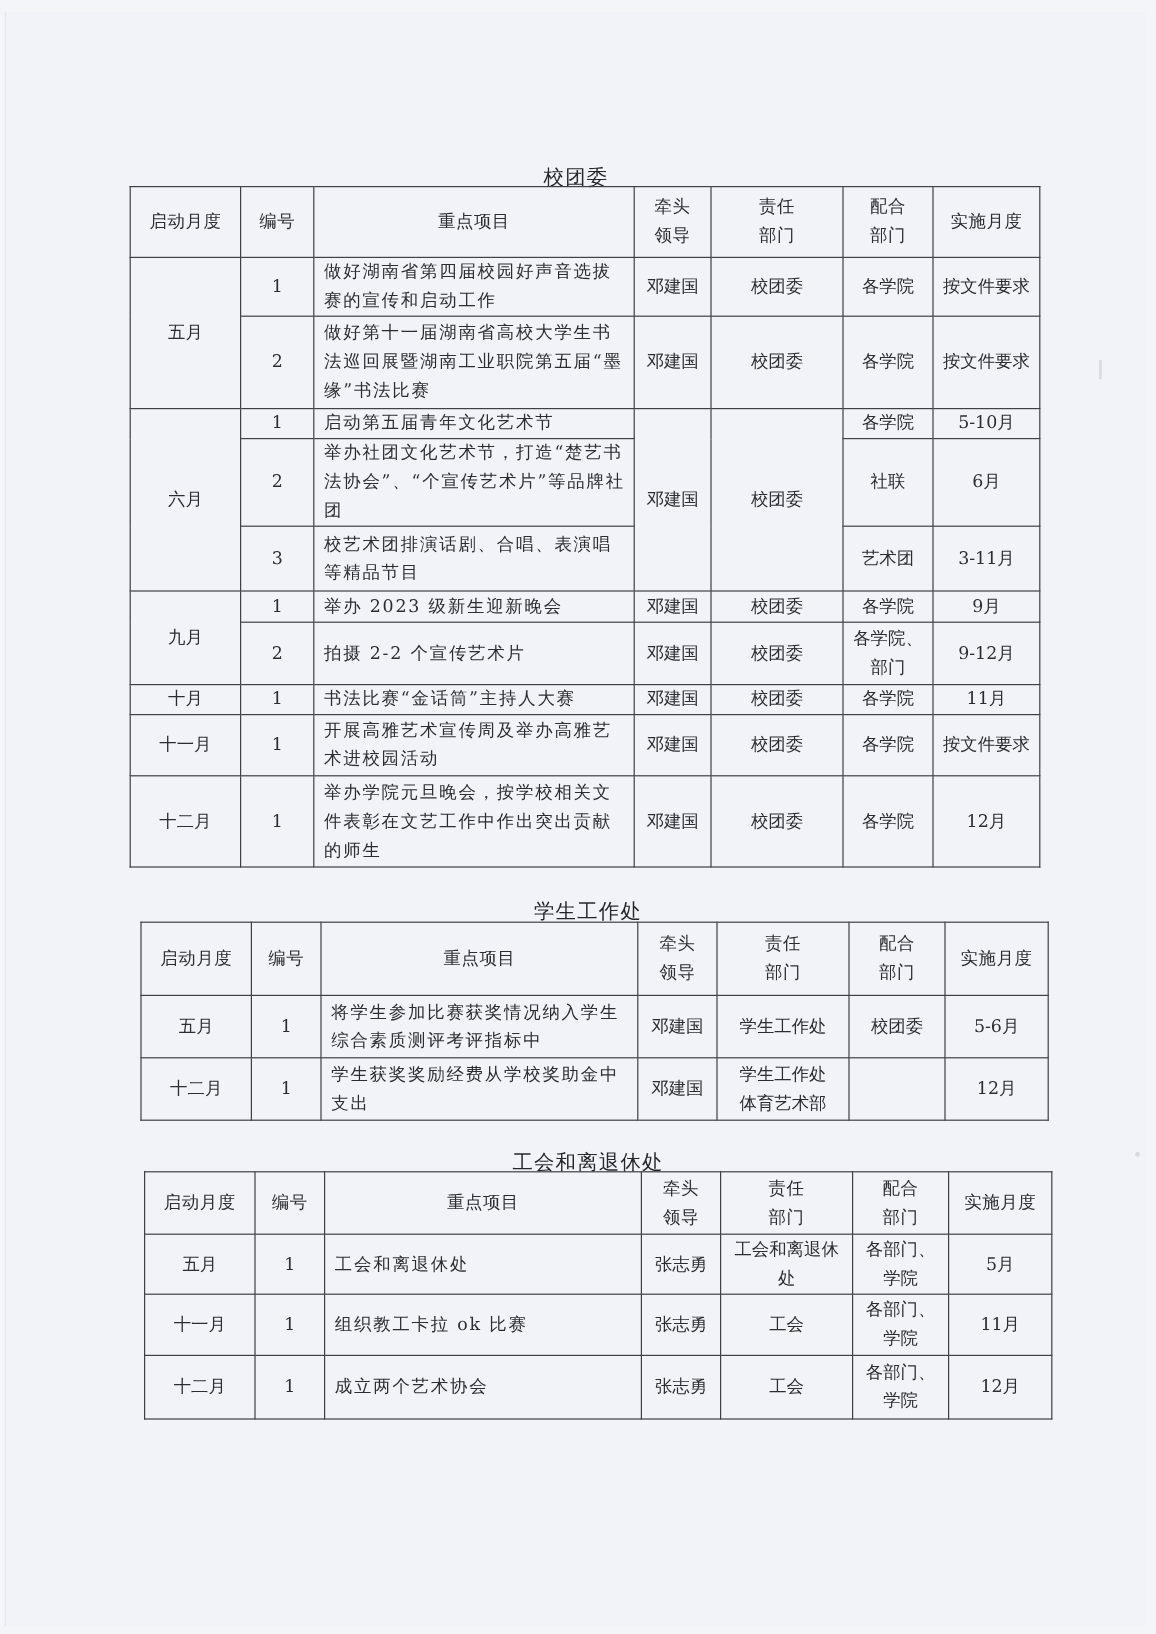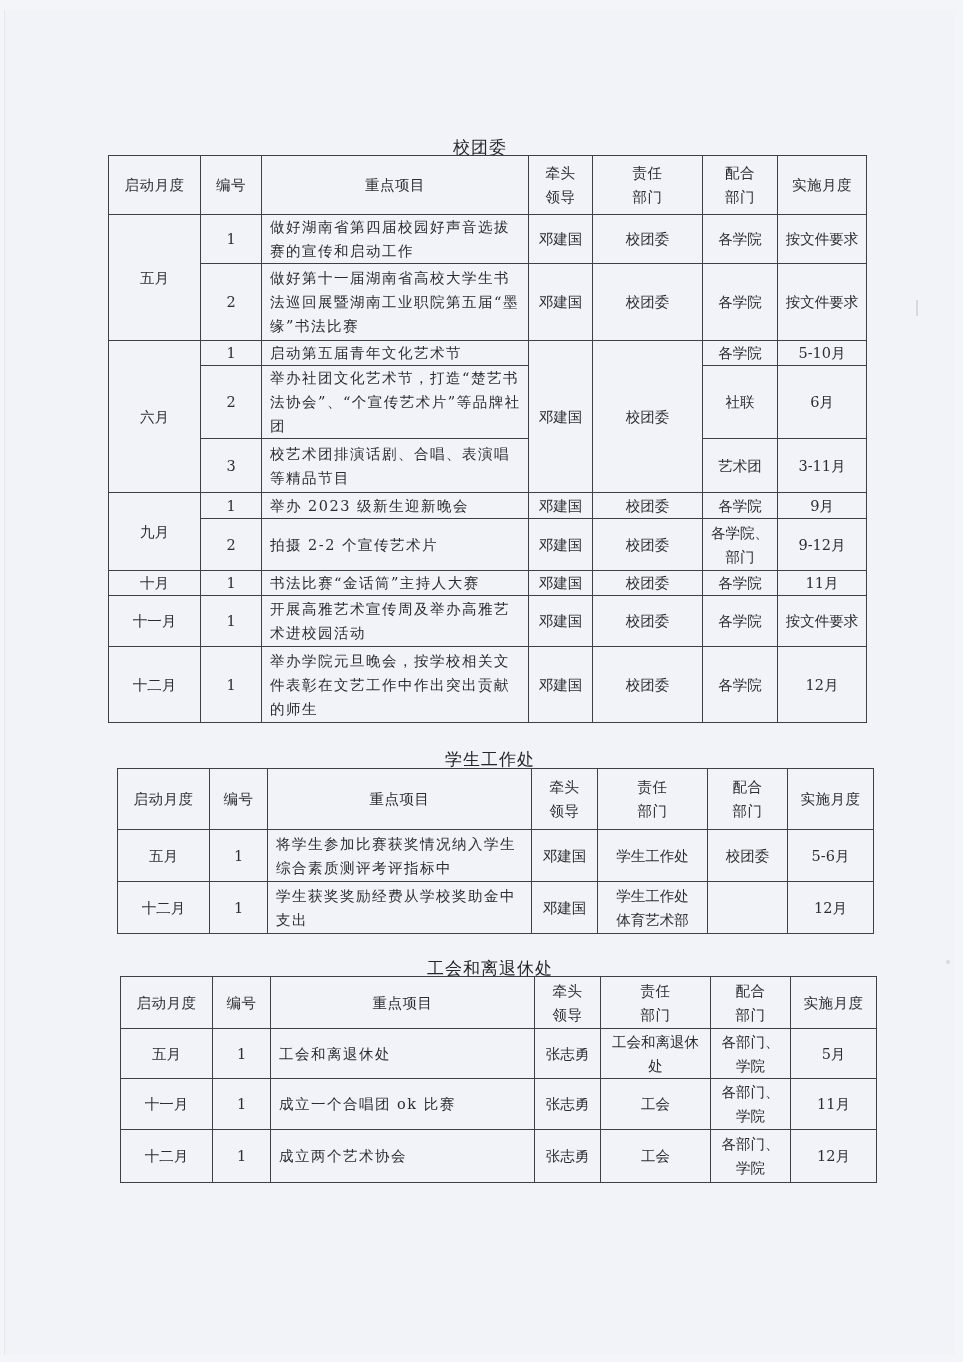--- a/index.html
+++ b/index.html
@@ -242,21 +242,21 @@
     <td>1</td>
     <td class="item">工会和离退休处</td>
     <td>张志勇</td>
     <td>工会和离退休处</td>
     <td>各部门、学院</td>
     <td>5月</td>
   </tr>
   <tr style="height:51px">
     <td>十一月</td>
     <td>1</td>
-    <td class="item">成立一个合唱团 ok 比赛</td>
+    <td class="item">组织教工卡拉 ok 比赛</td>
     <td>张志勇</td>
     <td>工会</td>
     <td>各部门、学院</td>
     <td>11月</td>
   </tr>
   <tr style="height:53px">
     <td>十二月</td>
     <td>1</td>
     <td class="item">成立两个艺术协会</td>
     <td>张志勇</td>

